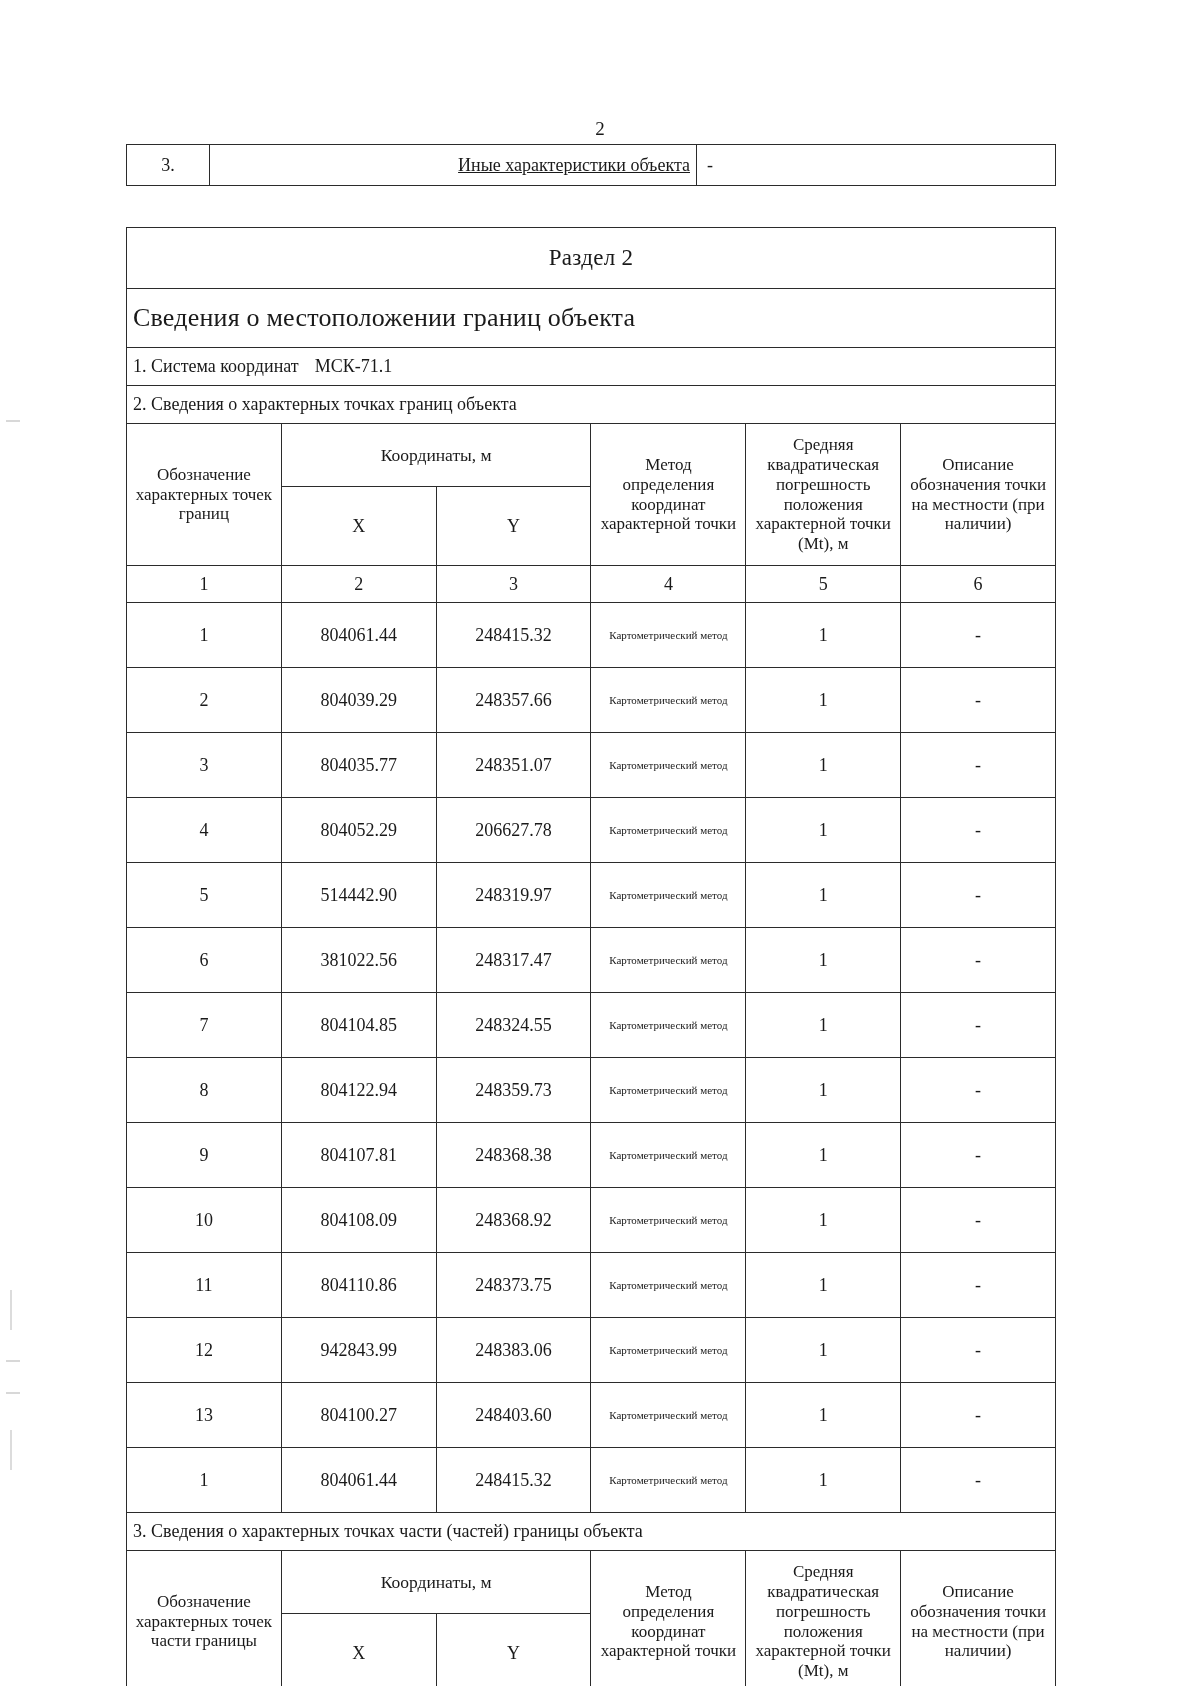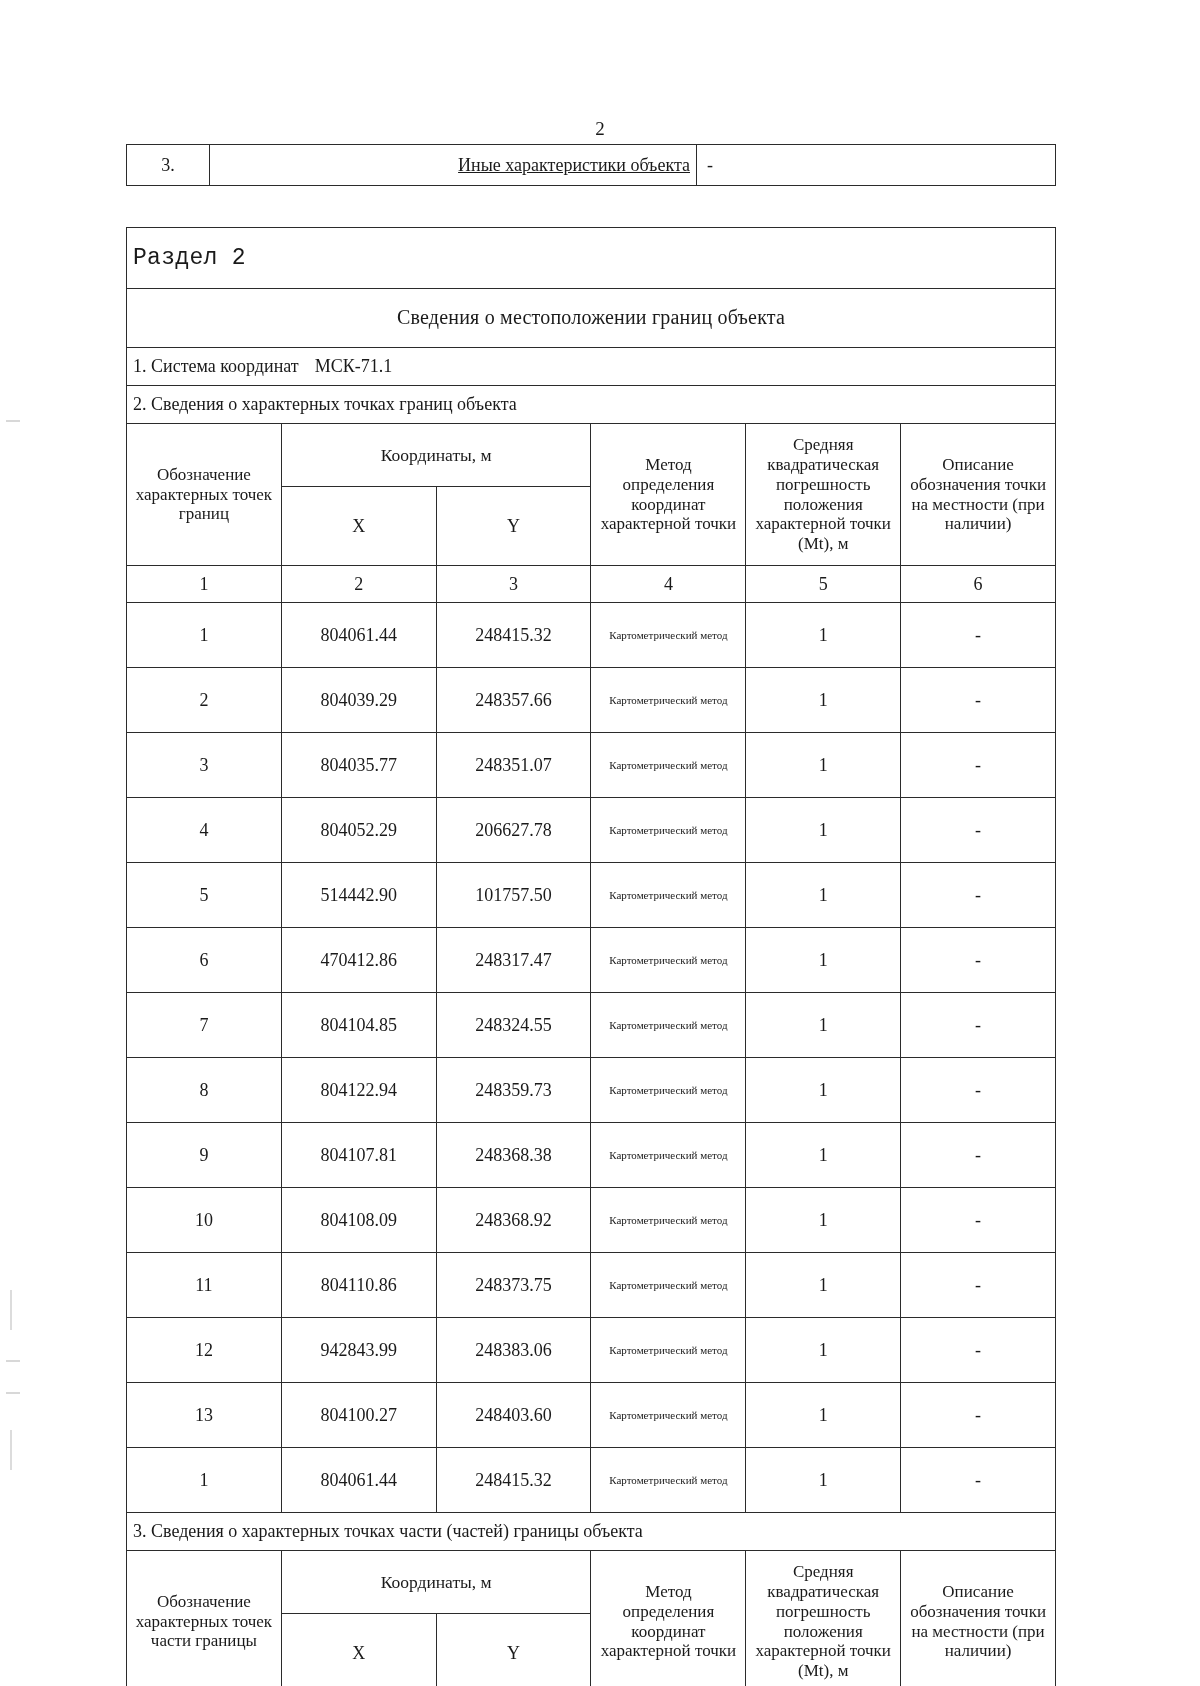--- a/index.html
+++ b/index.html
@@ -83,30 +83,30 @@
 
   
   .tbl-main {
     position: absolute;
     left: 126px;
     top: 227px;
     width: 930px;
   }
 
   .razdel-title {
+    text-align: center;
     font-weight: bold;
     font-size: 23px;
     height: 54px;
     letter-spacing: 0.3px;
-    font-family: Liberation Mono, monospace;
   }
   .razdel-sub {
-    text-align: center;
+    text-align: left;
     font-weight: bold;
-    font-size: 20px;
+    font-size: 26px;
     height: 52px;
     letter-spacing: 0.2px;
   }
   .line-item {
     text-align: left;
     padding-left: 9px;
     height: 31px;
     font-size: 18px;
   }
   .line-item .sp { display: inline-block; width: 16px; }
@@ -249,28 +249,28 @@
             <td class="dc">4</td>
             <td class="dc">804052.29</td>
             <td class="dc">206627.78</td>
             <td class="dc method">Картометрический метод</td>
             <td class="dc">1</td>
             <td class="dc">-</td>
           </tr>
           <tr>
             <td class="dc">5</td>
             <td class="dc">514442.90</td>
-            <td class="dc">101757.50</td>
+            <td class="dc">248319.97</td>
             <td class="dc method">Картометрический метод</td>
             <td class="dc">1</td>
             <td class="dc">-</td>
           </tr>
           <tr>
             <td class="dc">6</td>
-            <td class="dc">470412.86</td>
+            <td class="dc">381022.56</td>
             <td class="dc">248317.47</td>
             <td class="dc method">Картометрический метод</td>
             <td class="dc">1</td>
             <td class="dc">-</td>
           </tr>
           <tr>
             <td class="dc">7</td>
             <td class="dc">804104.85</td>
             <td class="dc">248324.55</td>
             <td class="dc method">Картометрический метод</td>

